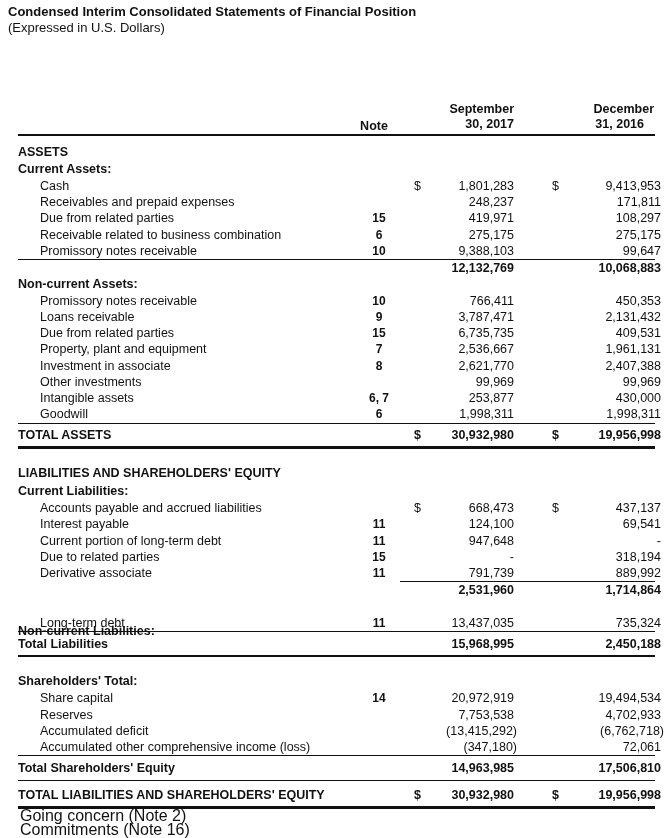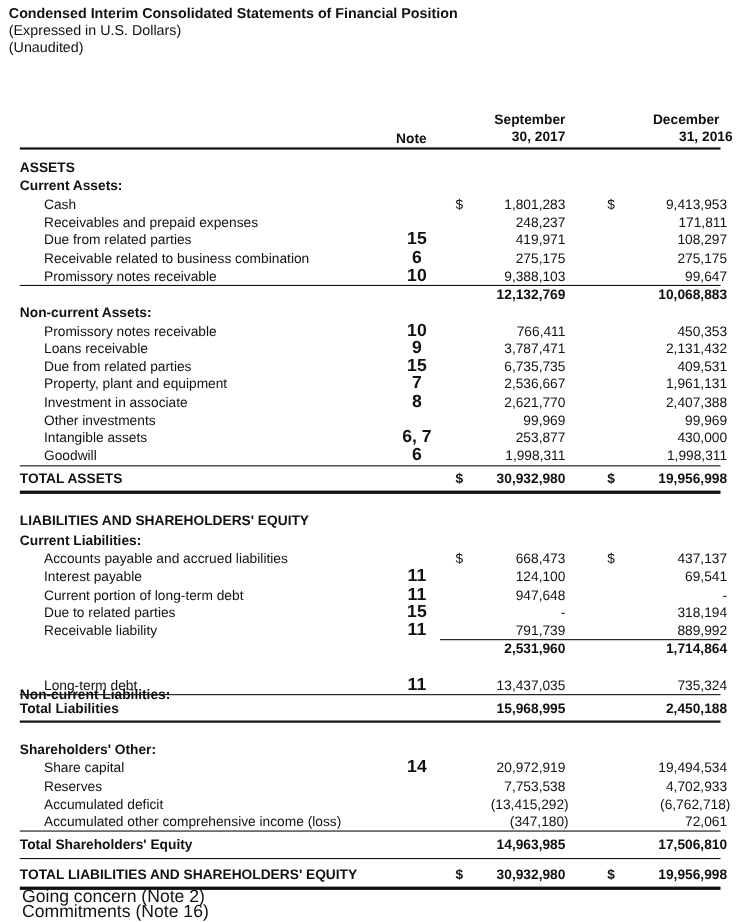--- a/index.html
+++ b/index.html
@@ -8,49 +8,48 @@
     font-family: "Liberation Sans", sans-serif; color: #111111;
     font-size: 12.5px;
   }
   .hdr { position: absolute; left: 8px; top: 4px; line-height: 15.5px; font-size: 13px; }
   .hdr .b { font-weight: bold; }
 
   .row { position: absolute; left: 18px; width: 645px; height: 16px; line-height: 16px; }
   .lbl { position: absolute; left: 0; white-space: nowrap; }
   .lbl.ind { left: 22px; }
   .lbl.bold { font-weight: bold; }
-  .note { position: absolute; left: 340px; width: 42px; text-align: center; font-weight: bold; font-size: 16px; }
+  .note { position: absolute; left: 340px; width: 42px; text-align: center; font-weight: bold; font-size: 12px; }
   .cur1 { position: absolute; left: 396px; }
   .v1 { position: absolute; right: 149px; text-align: right; }
   .cur2 { position: absolute; left: 534px; }
   .v2 { position: absolute; right: 2px; text-align: right; }
   .bold .v1, .bold .v2, .bold .cur1, .bold .cur2, .bold .lbl { font-weight: bold; }
 
   .colhead { position: absolute; font-weight: bold; text-align: right; line-height: 15px; font-size: 12.5px; }
 
   .hl { position: absolute; background: #111111; height: 1px; }
   .hl.thick { height: 2px; }
   .hl.xthick { height: 3px; }
 
   .foot { position: absolute; left: 20px; font-size: 16px; line-height: 16px; }
 </style>
 </head>
 <body>
 
 <div class="hdr">
   <div class="b">Condensed Interim Consolidated Statements of Financial Position</div>
   <div>(Expressed in U.S. Dollars)</div>
-  <div>(Unaudited)</div>
 </div>
 
 <div class="colhead" style="left:355px; top:119px; width:38px; text-align:center;">Note</div>
 <div class="colhead" style="right:156px; top:102px;">September</div>
 <div class="colhead" style="right:156px; top:117px;">30, 2017</div>
 <div class="colhead" style="right:16px; top:102px;">December</div>
-<div class="colhead" style="right:4px; top:117px;">31, 2016</div>
+<div class="colhead" style="right:26px; top:117px;">31, 2016</div>
 <div class="hl thick" style="left:18px; top:134px; width:637px;"></div>
 
 <div class="row bold" style="top:144px;">
     <span class="lbl bold">ASSETS</span>
   </div>
 <div class="row bold" style="top:161px;">
     <span class="lbl bold">Current Assets:</span>
   </div>
 
 <div class="row" style="top:178px;">
@@ -176,21 +175,21 @@
   <span class="v1">947,648</span>
   <span class="v2">-</span>
 </div>
 <div class="row" style="top:549px;">
   <span class="lbl ind">Due to related parties</span>
   <span class="note">15</span>
   <span class="v1">-</span>
   <span class="v2">318,194</span>
 </div>
 <div class="row" style="top:565px;">
-  <span class="lbl ind">Receivable liability</span>
+  <span class="lbl ind">Derivative associate</span>
   <span class="note">11</span>
   <span class="v1">791,739</span>
   <span class="v2">889,992</span>
 </div>
 <div class="hl" style="left:400px; top:581px; width:255px;"></div>
 <div class="row bold" style="top:582px;">
   <span class="v1">2,531,960</span>
   <span class="v2">1,714,864</span>
 </div>
 
@@ -205,21 +204,21 @@
 </div>
 <div class="hl" style="left:18px; top:631px; width:637px;"></div>
 <div class="row bold" style="top:636px;">
   <span class="lbl bold">Total Liabilities</span>
   <span class="v1">15,968,995</span>
   <span class="v2">2,450,188</span>
 </div>
 <div class="hl thick" style="left:18px; top:655px; width:637px;"></div>
 
 <div class="row bold" style="top:673px;">
-    <span class="lbl bold">Shareholders' Other:</span>
+    <span class="lbl bold">Shareholders' Total:</span>
   </div>
 <div class="row" style="top:690px;">
   <span class="lbl ind">Share capital</span>
   <span class="note">14</span>
   <span class="v1">20,972,919</span>
   <span class="v2">19,494,534</span>
 </div>
 <div class="row" style="top:707px;">
   <span class="lbl ind">Reserves</span>
   <span class="v1">7,753,538</span>

